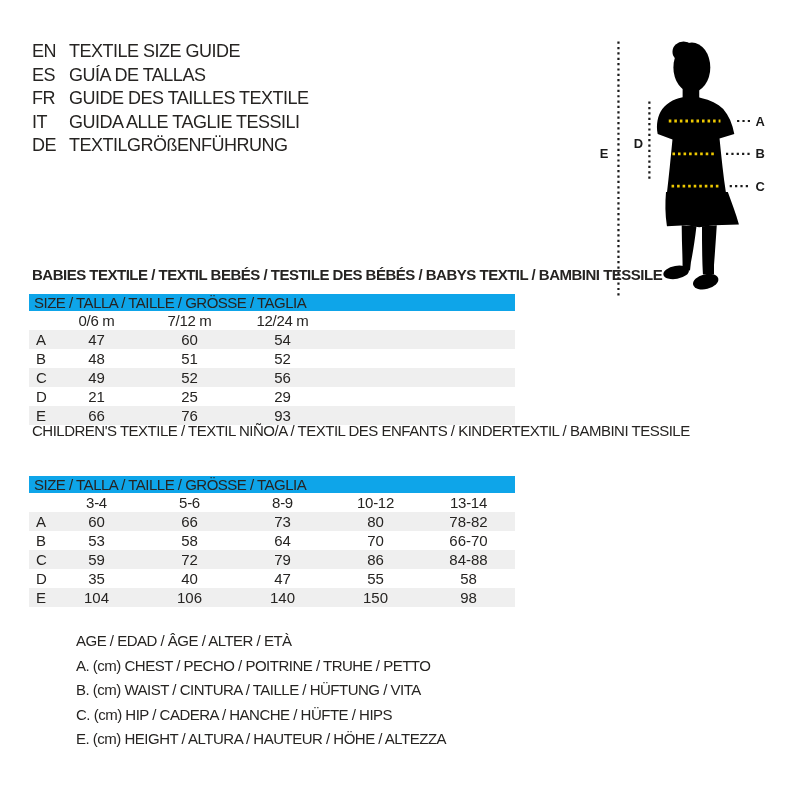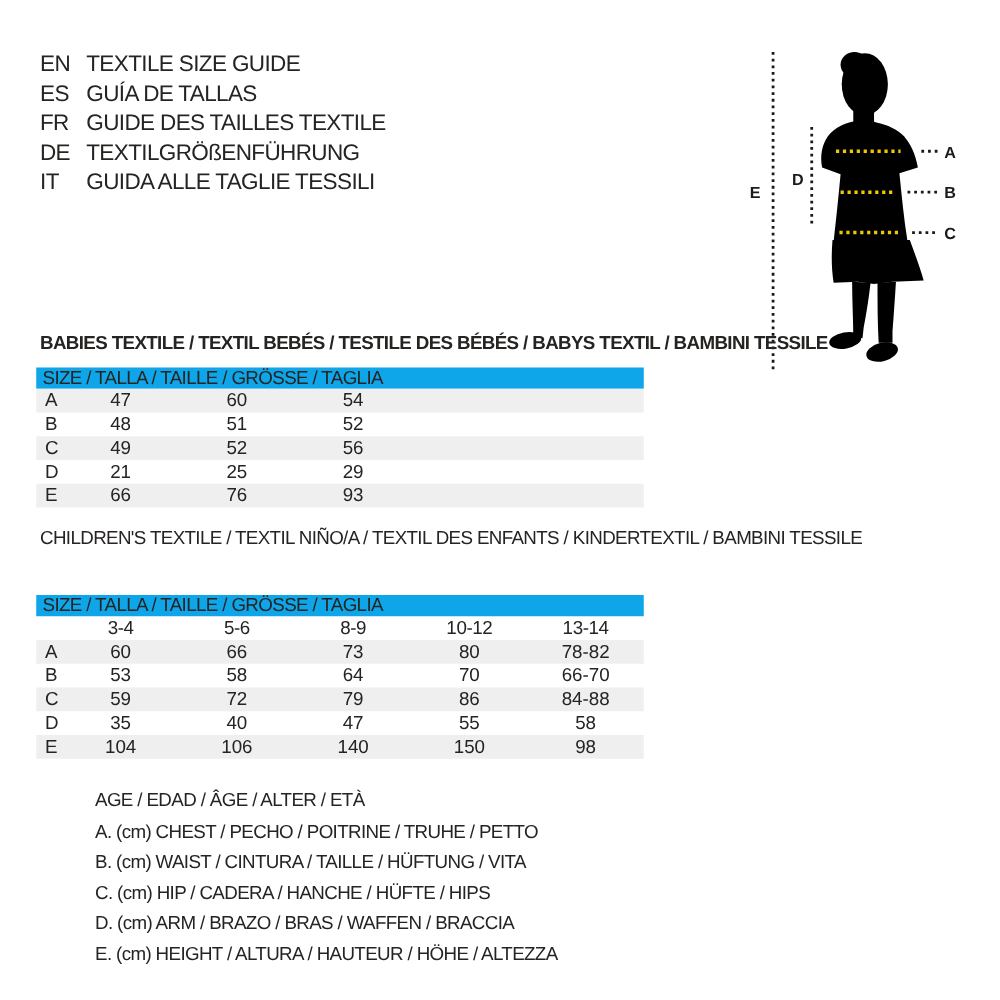--- a/index.html
+++ b/index.html
@@ -50,26 +50,26 @@
       </div>
       <div class="lang-row">
         <div>ES</div>
         <div>GUÍA DE TALLAS</div>
       </div>
       <div class="lang-row">
         <div>FR</div>
         <div>GUIDE DES TAILLES TEXTILE</div>
       </div>
       <div class="lang-row">
+        <div>IT</div>
+        <div>GUIDA ALLE TAGLIE TESSILI</div>
+      </div>
+      <div class="lang-row">
         <div>DE</div>
         <div>TEXTILGRÖßENFÜHRUNG</div>
-      </div>
-      <div class="lang-row">
-        <div>IT</div>
-        <div>GUIDA ALLE TAGLIE TESSILI</div>
       </div>
     </div>
 
   <svg class="figure-svg" width="220" height="300" viewBox="580 25 220 325">
     <g fill="#000000">
       <ellipse cx="692" cy="71" rx="20" ry="27"></ellipse>
       <ellipse cx="683" cy="54" rx="12" ry="11"></ellipse>
       <rect x="682" y="90" width="18" height="20"></rect>
       <path d="M655,143 C653,133 655,123 660,116 C666,108 676,104 684,103
                C690,102 696,102 702,104 C712,106 720,110 726,116
@@ -104,20 +104,26 @@
     <text class="fig-label" x="766" y="169.5" text-anchor="middle">B</text>
     <text class="fig-label" x="766" y="205" text-anchor="middle">C</text>
     <text class="fig-label" x="634" y="158.5" text-anchor="middle">D</text>
     <text class="fig-label" x="597" y="169.5" text-anchor="middle">E</text>
   </svg>
 
   <div class="sec-title" id="babies-title">BABIES TEXTILE / TEXTIL BEBÉS / TESTILE DES BÉBÉS / BABYS TEXTIL / BAMBINI TESSILE</div>
   <div class="size-table" id="babies-table">
     <div class="size-bar">SIZE / TALLA / TAILLE / GRÖSSE / TAGLIA</div>
     <div id="babies-rows">
+        <div class="t-row t-head babies-grid">
+          <div class="t-label"></div>
+          <div class="t-cell">0/6 m</div>
+          <div class="t-cell">7/12 m</div>
+          <div class="t-cell">12/24 m</div>
+        </div>
         <div class="t-row babies-grid stripe">
           <div class="t-label">A</div>
           <div class="t-cell">47</div>
           <div class="t-cell">60</div>
           <div class="t-cell">54</div>
         </div>
         <div class="t-row babies-grid">
           <div class="t-label">B</div>
           <div class="t-cell">48</div>
           <div class="t-cell">51</div>
@@ -198,18 +204,17 @@
         </div>
       </div>
   </div>
 
   <div class="legend">
     <div class="legend-line">AGE / EDAD / ÂGE / ALTER / ETÀ</div>
     <div id="legend-items">
         <div class="legend-line">A. (cm) CHEST / PECHO / POITRINE / TRUHE / PETTO</div>
         <div class="legend-line">B. (cm) WAIST / CINTURA / TAILLE / HÜFTUNG / VITA</div>
         <div class="legend-line">C. (cm) HIP / CADERA / HANCHE / HÜFTE / HIPS</div>
-        <div class="legend-line">D. (cm) ARM / BRAZO / BRAS / WAFFEN / BRACCIA</div>
         <div class="legend-line">E. (cm) HEIGHT / ALTURA / HAUTEUR / HÖHE / ALTEZZA</div>
       </div>
   </div>
 
 </div>
 
 </body></html>

